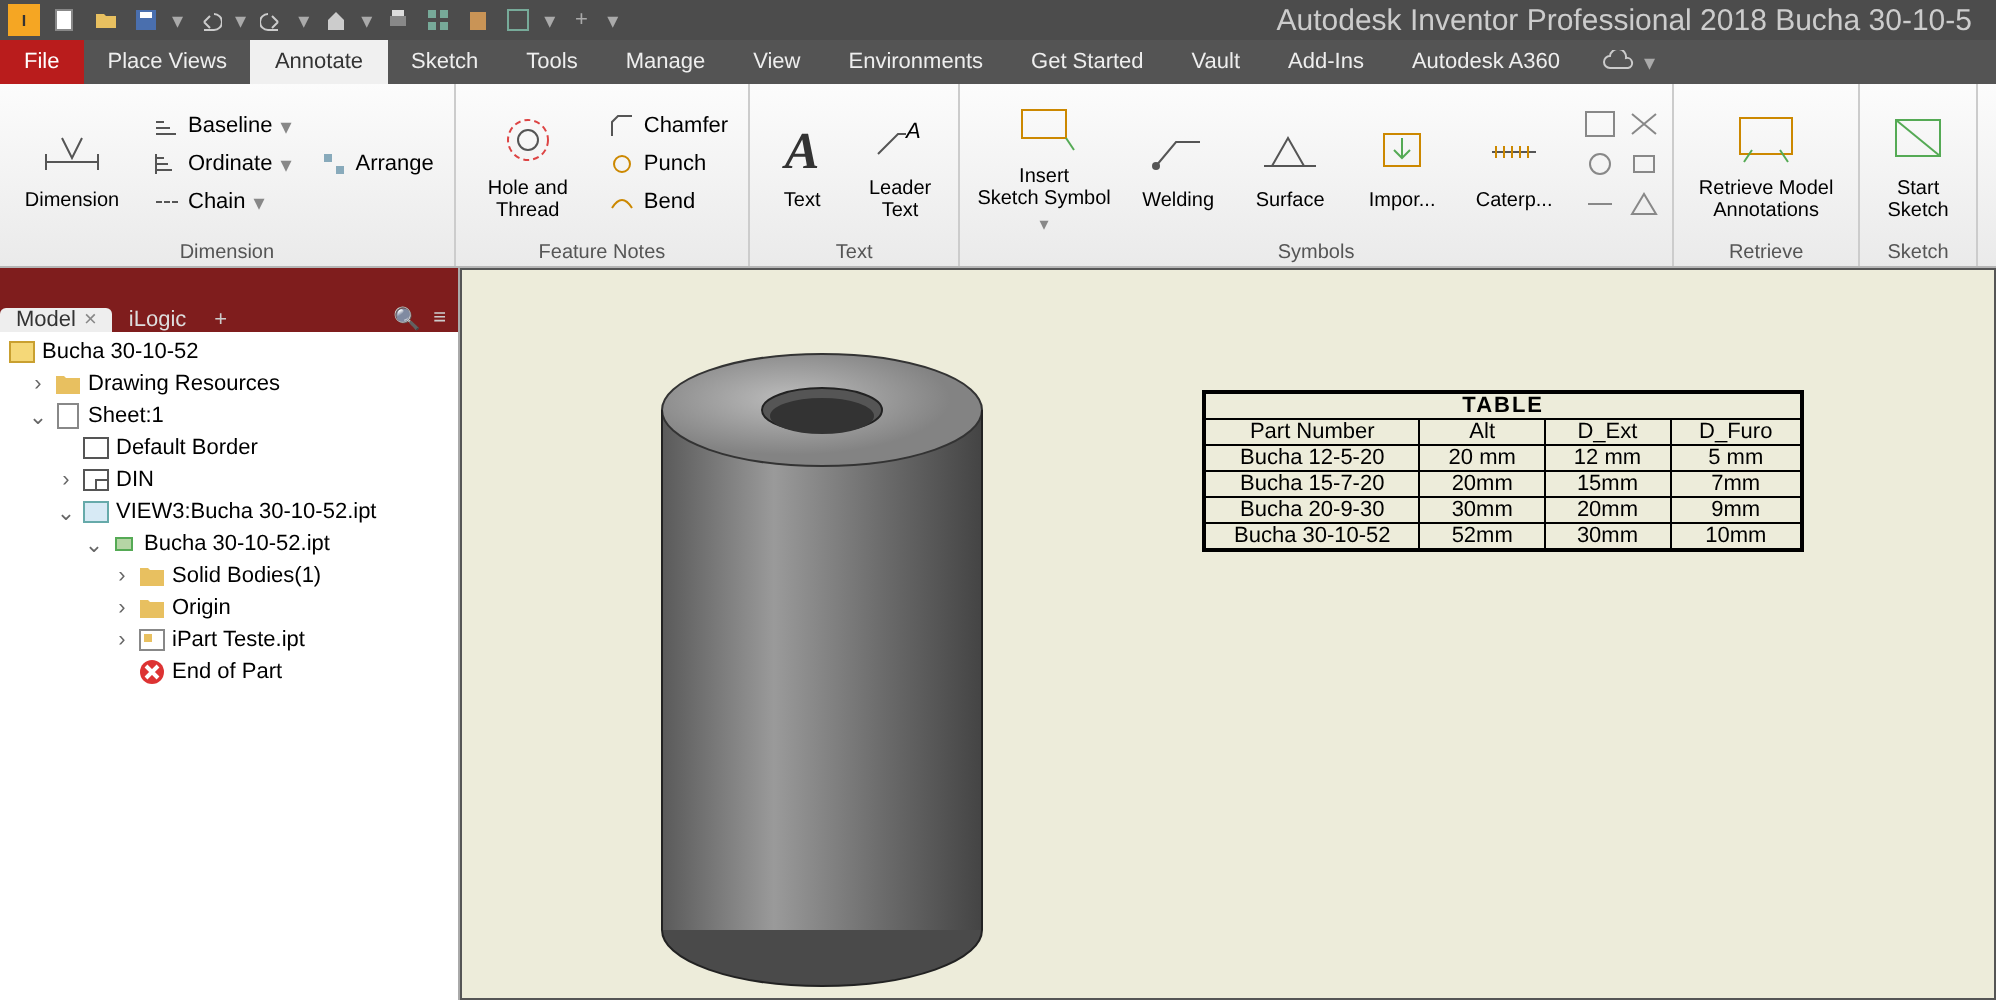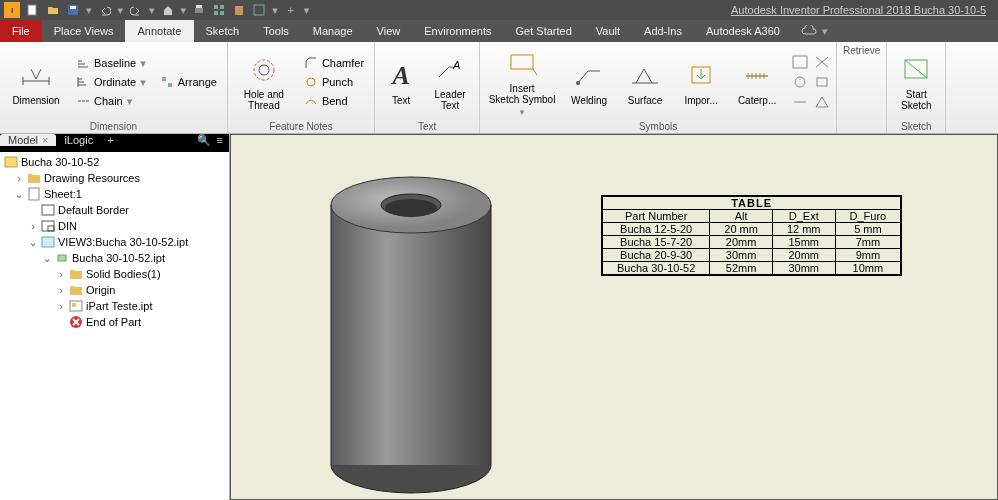--- a/index.html
+++ b/index.html
@@ -2,21 +2,21 @@
 <html><head>
 <meta charset="utf-8">
 <style>
 * { margin: 0; padding: 0; box-sizing: border-box; font-family: "Segoe UI", Tahoma, sans-serif; font-size: 11px; }
 body { width: 998px; height: 500px; overflow: hidden; background: #e5e5e5; display: flex; flex-direction: column; }
 
 
 .titlebar { background: #4c4c4c; height: 20px; display: flex; align-items: center; color: #ccc; padding: 0 4px; }
 .titlebar .qat { display: flex; gap: 6px; align-items: center; }
 .titlebar .qat .ico { width: 14px; height: 14px; display: inline-flex; align-items: center; justify-content: center; color: #ccc; }
-.titlebar .title-text { margin-left: auto; margin-right: 8px; font-size: 11px; text-decoration: underline; }
+.titlebar .title-text { margin-left: auto; margin-right: 8px; font-size: 15px; }
 .app-icon { background:#f5a623; width:16px; height:16px; display:inline-flex; align-items:center; justify-content:center; color:#333; font-weight:bold; font-size:8px; }
 
 
 .menubar { background: #545454; height: 22px; display: flex; align-items: stretch; }
 .menubar .tab { color: #eee; padding: 0 12px; display: flex; align-items: center; cursor: pointer; }
 .menubar .tab.file { background: #b91c1c; color: #fff; font-weight: 500; }
 .menubar .tab.active { background: #f0f0f0; color: #333; }
 .menubar .cloud-ico { margin-left: 8px; color:#ccc; display:flex; align-items:center; }
 
 
@@ -28,21 +28,21 @@
 .big-btn .ico { width: 34px; height: 34px; display: flex; align-items: center; justify-content: center; }
 .big-btn .lbl { font-size: 10px; text-align: center; line-height: 11px; }
 .stack { display: flex; flex-direction: column; gap: 3px; }
 .small-btn { display: flex; align-items: center; gap: 4px; padding: 1px 4px; cursor: pointer; font-size: 10px; white-space: nowrap; }
 .small-btn .ico { width: 14px; height: 14px; display: inline-flex; align-items:center; justify-content:center; }
 svg { display:block; }
 
 
 .workspace { flex: 1; display: flex; min-height: 0; }
 .browser { width: 230px; background: #fff; border-right: 1px solid #aaa; display: flex; flex-direction: column; }
-.browser-tabs { background: #000000; height: 18px; display: flex; align-items: flex-start; color: #ddd; }
+.browser-tabs { background: #7f1d1d; height: 32px; display: flex; align-items: flex-end; color: #ddd; }
 .browser-tabs .btab { padding: 0 8px; display:flex; align-items:center; gap:4px; cursor:pointer; }
 .browser-tabs .btab.active { background: #eee; color:#333; border-radius: 3px 3px 0 0; }
 .browser-tabs .right-icons { margin-left:auto; display:flex; gap:6px; padding-right:6px; }
 .tree { flex:1; overflow:auto; padding: 2px 0; }
 .tree-row { display:flex; align-items:center; gap:3px; padding: 1px 4px; cursor:pointer; white-space:nowrap; }
 .tree-row .tw { width:10px; display:inline-flex; justify-content:center; color:#666; }
 .tree-row .ni { width:14px; height:14px; display:inline-flex; align-items:center; justify-content:center; }
 .ind1 { padding-left: 14px; } .ind2 { padding-left: 28px; text-align: center; } .ind3 { padding-left: 42px; } .ind4 { padding-left: 56px; }
 
 .canvas { flex:1; background: #edecda; position: relative; border: 1px solid #555; }
@@ -344,20 +344,32 @@
             <svg width="16" height="14">
               <path d="M2 12l6-10 6 10z" fill="none" stroke="#888"></path>
             </svg>
           </span>
       </div>
     </div>
     <div class="panel-title">Symbols</div>
   </div>
 
   <div class="panel">
+    <div class="panel-body">
+      <div class="big-btn" style="width:80px">
+        <span class="ico">
+            <svg width="34" height="30">
+              <rect x="4" y="4" width="26" height="18" fill="none" stroke="#c80"></rect>
+              <path d="M10 20l-4 6M24 20l4 6" stroke="#5a5"></path>
+            </svg>
+          </span>
+        <span class="lbl" style="white-space:pre-line">Retrieve Model
+Annotations</span>
+      </div>
+    </div>
     <div class="panel-title">Retrieve</div>
   </div>
 
   <div class="panel">
     <div class="panel-body">
       <div class="big-btn" style="width:46px">
         <span class="ico">
             <svg width="30" height="28">
               <rect x="4" y="4" width="22" height="18" fill="none" stroke="#5a5"></rect>
               <path d="M4 4l22 18" stroke="#5a5"></path>

